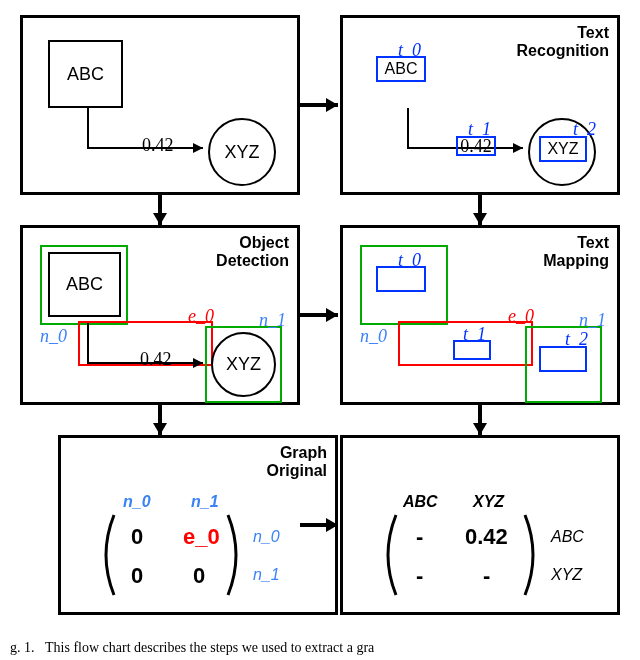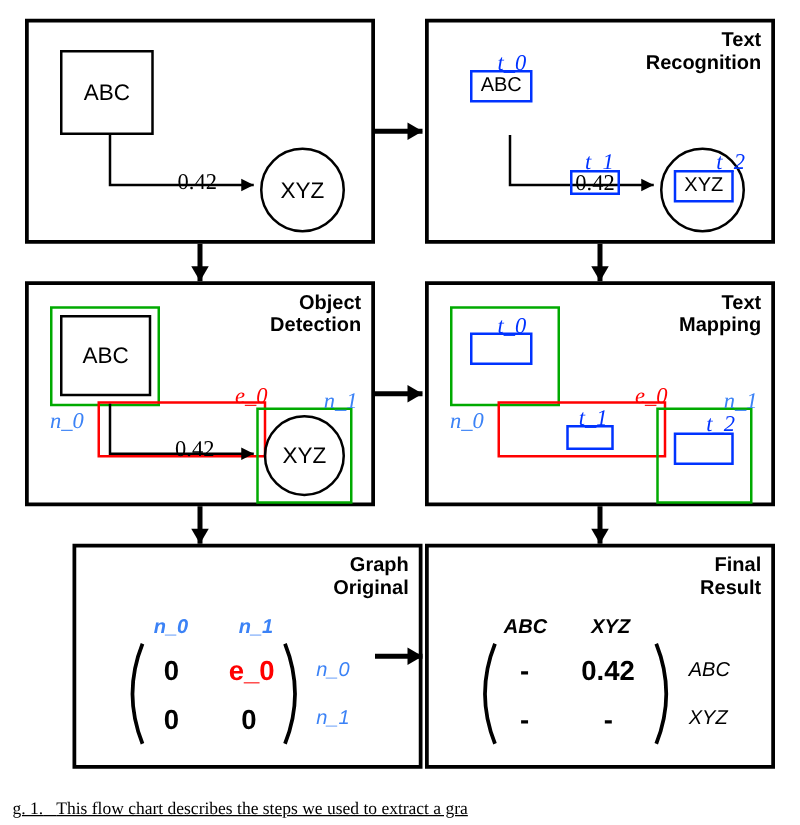--- a/index.html
+++ b/index.html
@@ -9,21 +9,21 @@
   .panel-title { position: absolute; top: 6px; right: 8px; font-weight: bold; font-size: 16px; line-height: 18px; color: #000; text-align: right; }
   .label-sm { font-family: Liberation Serif, serif; font-size: 18px; }
   .label-md { font-family: Arial; font-size: 16px; }
   .label-lg { font-family: Arial; font-size: 18px; }
   .blue { color: #0033ff; }
   .green { color: #3b82f6; }
   .red { color: #ff0000; }
   .black { color: #000; }
   .italic { font-style: italic; }
   .bold { font-weight: bold; }
-  .caption { position: absolute; bottom: 4px; left: 10px; right: 10px; font-family: "Times New Roman", serif; font-size: 14px; color: #000; text-align: justify; text-decoration: underline; }
+  .caption { position: absolute; bottom: 4px; left: 10px; right: 10px; font-family: "Times New Roman", serif; font-size: 14px; color: #000; text-align: justify; }
 </style>
 </head>
 <body>
 
 <div class="canvas">
 
   <div class="panel" style="left:20px; top:15px; width:280px; height:180px;">
 
     <div style="position:absolute; left:25px; top:22px; width:75px; height:68px; border:2px solid #000; display:flex; align-items:center; justify-content:center;">
       <span class="black label-lg">ABC</span>
@@ -138,24 +138,20 @@
     <span class="black bold" style="font-size:22px; position:absolute; left:70px; top:86px;">0</span>
     <span class="red bold" style="font-size:22px; position:absolute; left:122px; top:86px;">e_0</span>
     <span class="black bold" style="font-size:22px; position:absolute; left:70px; top:125px;">0</span>
     <span class="black bold" style="font-size:22px; position:absolute; left:132px; top:125px;">0</span>
 
     <span class="green italic label-md" style="position:absolute; left:192px; top:90px;">n_0</span>
     <span class="green italic label-md" style="position:absolute; left:192px; top:128px;">n_1</span>
   </div>
 
   <div class="panel" style="left:340px; top:435px; width:280px; height:180px;">
-    <div class="panel-title">
-      <span>Final</span><br>
-      <span>Result</span>
-    </div>
 
     <span class="black italic bold label-md" style="position:absolute; left:60px; top:55px;">ABC</span>
     <span class="black italic bold label-md" style="position:absolute; left:130px; top:55px;">XYZ</span>
 
     <svg style="position:absolute; left:35px; top:75px; width:165px; height:85px;">
       <path d="M18 2 Q 2 42 18 82" stroke="#000" stroke-width="3" fill="none"></path>
       <path d="M147 2 Q 163 42 147 82" stroke="#000" stroke-width="3" fill="none"></path>
     </svg>
 
     <span class="black bold" style="font-size:22px; position:absolute; left:73px; top:86px;">-</span>

